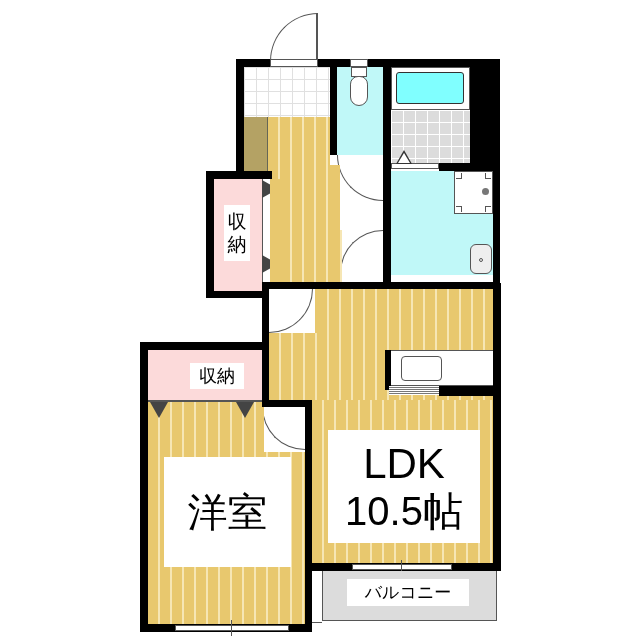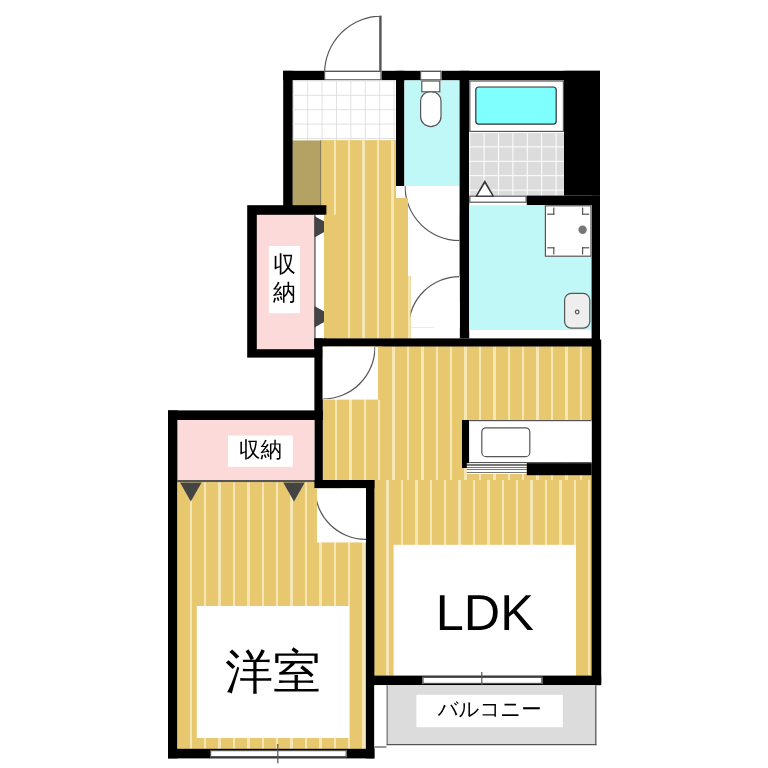--- a/index.html
+++ b/index.html
@@ -115,22 +115,23 @@
   <div class="abs" style="left:0;top:0;width:44px;height:44px;border:1.5px solid #555;border-top:none;border-left:none;border-radius:0 0 44px 0;background:#fff;"></div>
 </div>
 <div class="abs floor" style="left:315px;top:289px;width:4px;height:44px;"></div>
 
 <div class="abs wall" style="left:385px;top:350px;width:6px;height:40px;"></div>
 <div class="abs" style="left:391px;top:350px;width:102px;height:36px;background:#fff;border-top:1px solid #555;border-bottom:1px solid #555;"></div>
 <div class="abs" style="left:401px;top:356px;width:41px;height:25px;background:#fff;border:1px solid #555;border-radius:4px;"></div>
 <div class="abs" style="left:389px;top:386px;width:50px;height:9px;background:repeating-linear-gradient(0deg,#fff 0px,#fff 1px,#777 1px,#777 2px);"></div>
 <div class="abs wall" style="left:439px;top:386px;width:54px;height:10px;"></div>
 
-<div class="abs label-box" style="left:328px;top:454px;width:152px;height:113px;">
+<div class="abs label-box" style="left:328px;top:430px;width:152px;height:113px;">
   <span style="font-size:42px;font-family:'Liberation Sans',sans-serif;">LDK</span>
+  <span style="font-size:40px;font-family:'Liberation Sans',sans-serif;margin-top:6px;">10.5帖</span>
 </div>
 
 <div class="abs wall" style="left:140px;top:342px;width:129px;height:8px;"></div>
 <div class="abs wall" style="left:140px;top:342px;width:8px;height:290px;"></div>
 <div class="abs pink" style="left:148px;top:350px;width:114px;height:50px;"></div>
 <div class="abs" style="left:148px;top:400px;width:114px;height:2px;background:#555;"></div>
 <div class="abs label-box" style="left:178px;top:363px;width:54px;height:26px;font-size:18px;margin-left:12px;">
   <span>収納</span>
 </div>
 
@@ -138,21 +139,21 @@
 <div class="abs" style="left:150px;top:402px;width:0;height:0;border-left:9px solid transparent;border-right:9px solid transparent;border-top:16px solid #444;"></div>
 <div class="abs" style="left:236px;top:402px;width:0;height:0;border-left:9px solid transparent;border-right:9px solid transparent;border-top:16px solid #444;"></div>
 <div class="abs wall" style="left:262px;top:400px;width:50px;height:7px;"></div>
 <div class="abs wall" style="left:305px;top:400px;width:7px;height:232px;"></div>
 
 <div class="abs" style="left:262px;top:407px;width:43px;height:45px;background:#fff;">
   <div class="abs" style="left:0;top:0;width:43px;height:43px;border:1.5px solid #555;border-top:none;border-right:none;border-radius:0 0 0 43px;background:#fff;"></div>
 </div>
 <div class="abs floor" style="left:262px;top:407px;width:2px;height:45px;"></div>
 
-<div class="abs label-box" style="left:164px;top:457px;width:127px;height:110px;margin-top:48px;">
+<div class="abs label-box" style="left:164px;top:457px;width:127px;height:110px;">
   <span style="font-size:40px;">洋室</span>
 </div>
 
 <div class="abs wall" style="left:140px;top:624px;width:172px;height:8px;"></div>
 <div class="abs window" style="left:175px;top:625px;width:114px;height:6px;"></div>
 <div class="abs" style="left:231px;top:620px;width:1px;height:16px;background:#555;"></div>
 
 <div class="abs wall" style="left:305px;top:563px;width:196px;height:8px;"></div>
 <div class="abs window" style="left:352px;top:564px;width:100px;height:6px;"></div>
 <div class="abs" style="left:401px;top:560px;width:1px;height:14px;background:#555;"></div>

